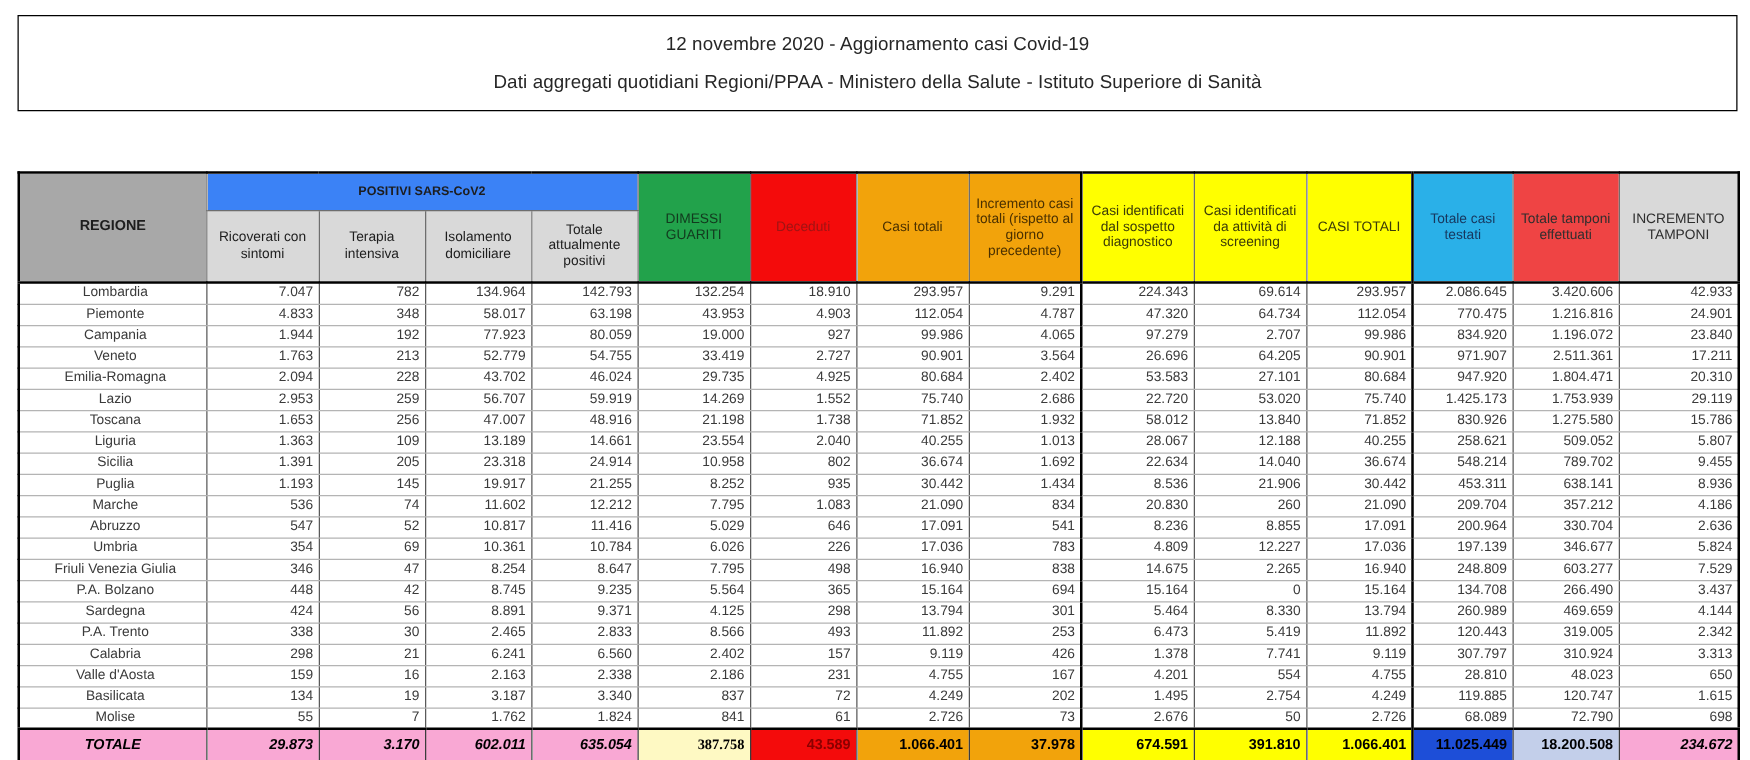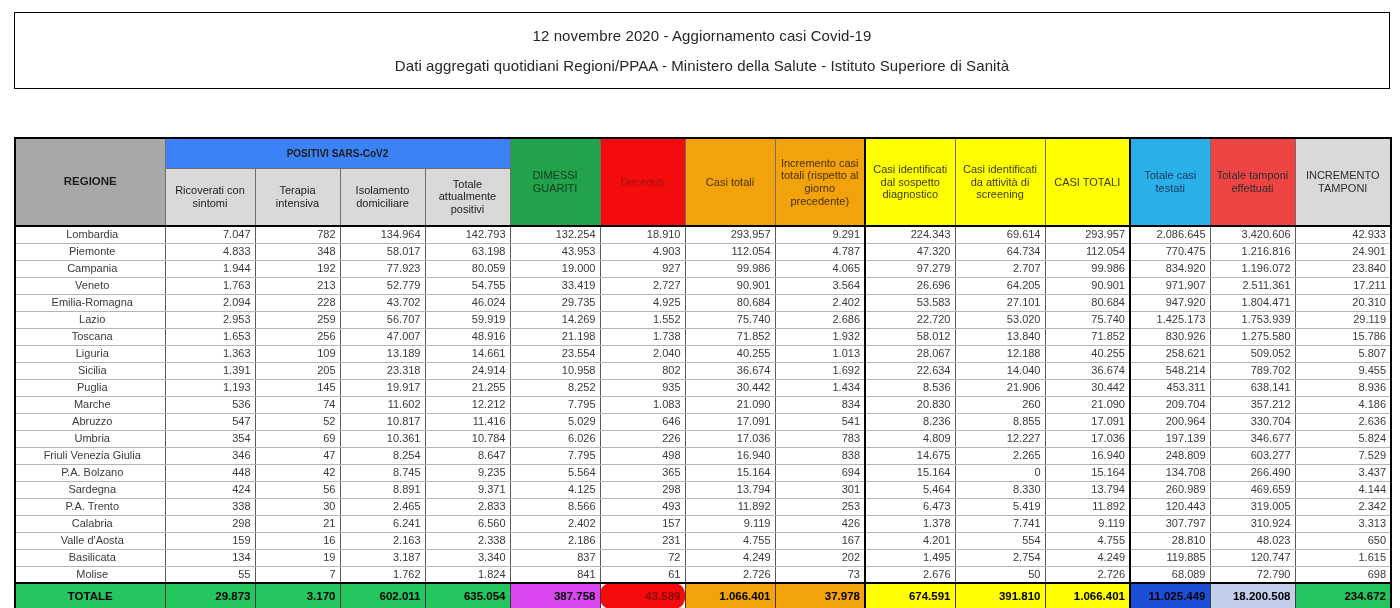--- a/index.html
+++ b/index.html
@@ -80,23 +80,23 @@
     font-weight: bold;
     height: 26px;
     color: #000;
     text-align: right;
     padding-right: 4px;
     border: 1px solid #3c3c3c;
     border-top: 2px solid #000;
     white-space: nowrap;
   }
   tfoot td.t-label { text-align: center; padding-right: 0; }
-  .t-gray   { background: #22c55e; }
-  .t-green  { background: #d946ef; }
-  .t-red    { background: #f40b0b; color: #8b0000 !important; border-radius: 11px; }
+  .t-gray   { background: #f9a8d4; font-style: italic; }
+  .t-green  { background: #fef9c3; font-family: Liberation Serif, serif; }
+  .t-red    { background: #f40b0b; color: #8b0000 !important; }
   .t-orange { background: #f2a30b; }
   .t-yellow { background: #ffff00; }
   .t-blue   { background: #1d4ed8; }
   .t-lav    { background: #c3cfea; }
 </style>
 </head>
 <body>
 
 <div class="page">
 

